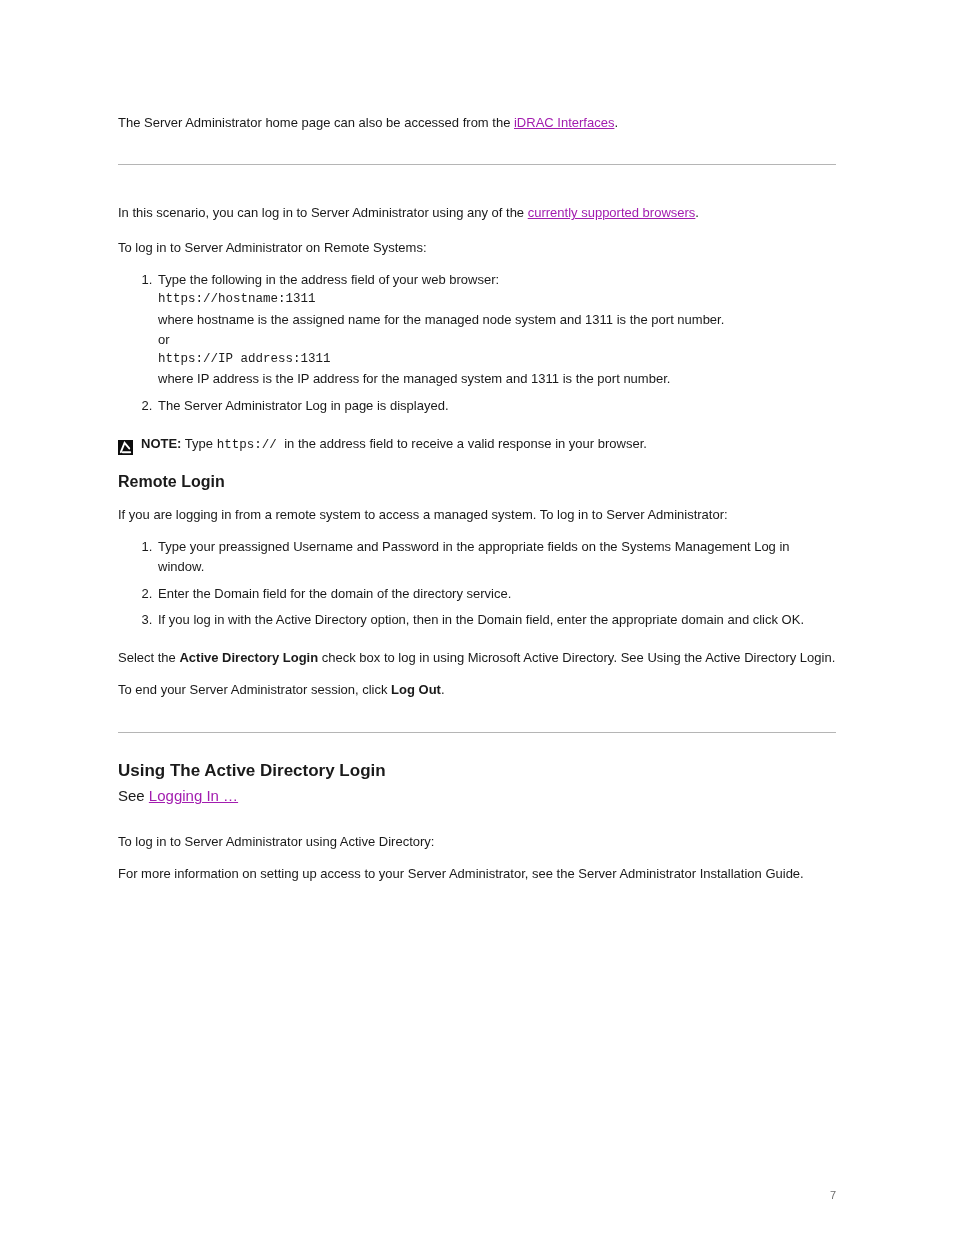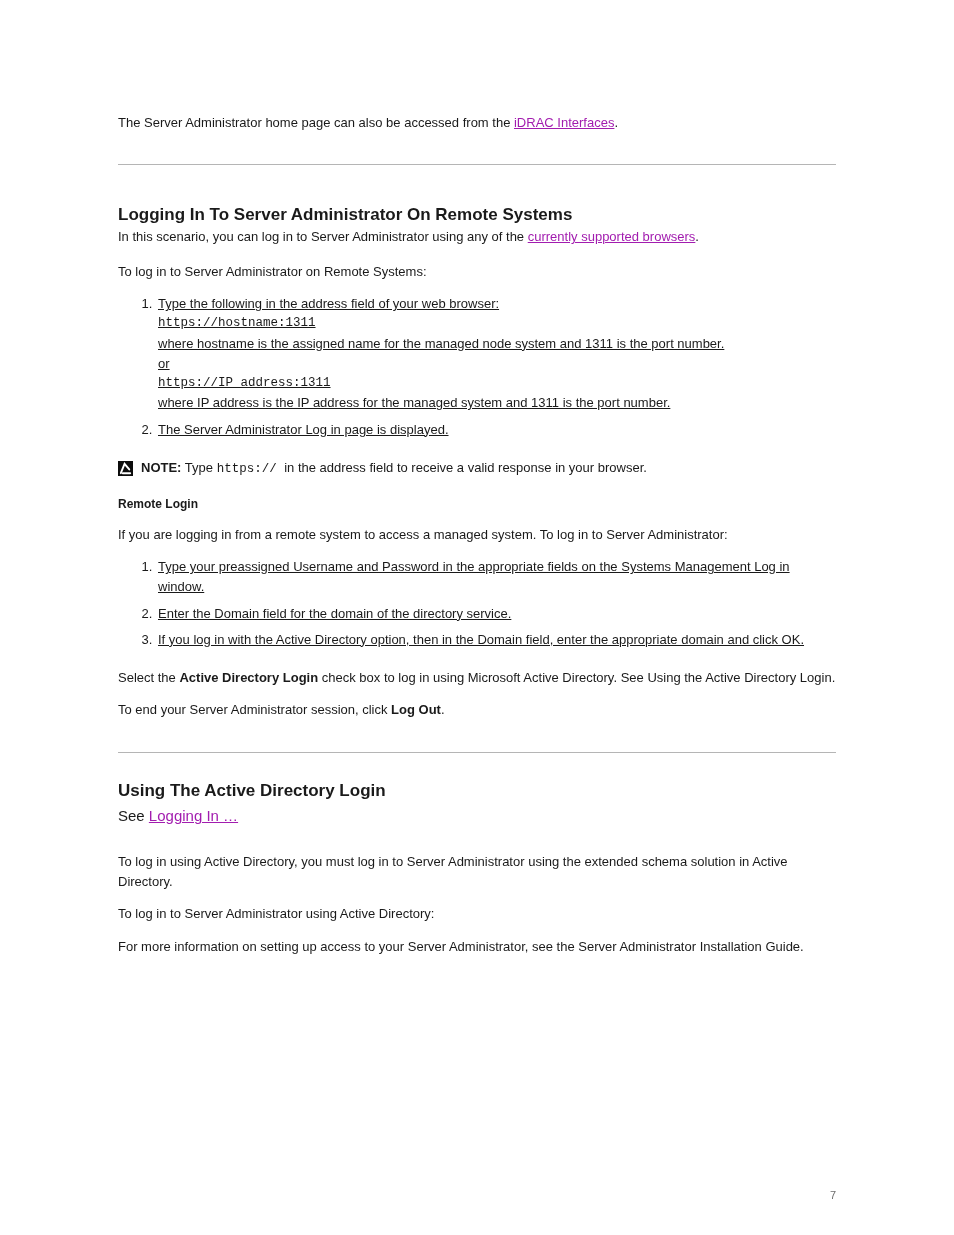--- a/index.html
+++ b/index.html
@@ -52,25 +52,24 @@
   }
   ol.steps {
     font-size: 13px;
     line-height: 1.55;
     margin: 0 0 18px 0;
     padding-left: 38px;
   }
   ol.steps li {
     margin-bottom: 6px;
     padding-left: 2px;
-    text-decoration: underline;
   }
   .note-row {
     display: flex;
-    align-items: center;
+    align-items: flex-end;
     gap: 8px;
     margin-bottom: 18px;
   }
   .note-icon {
     flex: none;
     width: 15px;
     height: 15px;
     margin-top: 1px;
   }
   .note {
@@ -78,21 +77,21 @@
     line-height: 1.55;
   }
   .note-label {
     font-weight: 700;
   }
   .code {
     font-family: "Courier New", Courier, monospace;
     font-size: 12.5px;
   }
   .subhdr {
-    font-size: 12px;
+    font-size: 16px;
     font-weight: 600;
     margin: 0 0 14px 0;
   }
   .sec2-title {
     font-size: 17px;
     font-weight: 600;
     margin: 24px 0 6px 0;
   }
   .sec2-sub {
     font-size: 15px;
@@ -113,21 +112,20 @@
 <div class="page">
 
   <div class="intro-block">
     <p class="intro-line">
       <span>The Server Administrator home page can also be accessed from the </span>
       <a class="hyperlink">iDRAC Interfaces</a><span>.</span>
     </p>
   </div>
 
   <div class="sec-block">
-    <h2 class="sec-title">Logging In To Server Administrator On Remote Systems</h2>
     <p class="sec-sub">
       <span>In this scenario, you can log in to Server Administrator using any of the </span>
       <a class="hyperlink">currently supported browsers</a><span>.</span>
     </p>
 
     <p class="body-text">To log in to Server Administrator on Remote Systems:</p>
 
     <ol class="steps">
       <li>
         <div>Type the following in the address field of your web browser:</div>
@@ -173,18 +171,17 @@
     </p>
     <p class="body-text" style="margin-bottom:4px;"> </p>
   </div>
 
   <h2 class="sec2-title">Using The Active Directory Login</h2>
   <p class="sec2-sub">
     <span>See </span>
     <a class="hyperlink">Logging In …</a><span></span>
   </p>
 
-  <p class="body-text">To log in using Active Directory, you must log in to Server Administrator using the extended schema solution in Active Directory.</p>
   <p class="body-text">To log in to Server Administrator using Active Directory:</p>
   <p class="body-text">For more information on setting up access to your Server Administrator, see the Server Administrator Installation Guide.</p>
 
   <div class="pagefoot">7</div>
 </div>
 
 </body></html>

